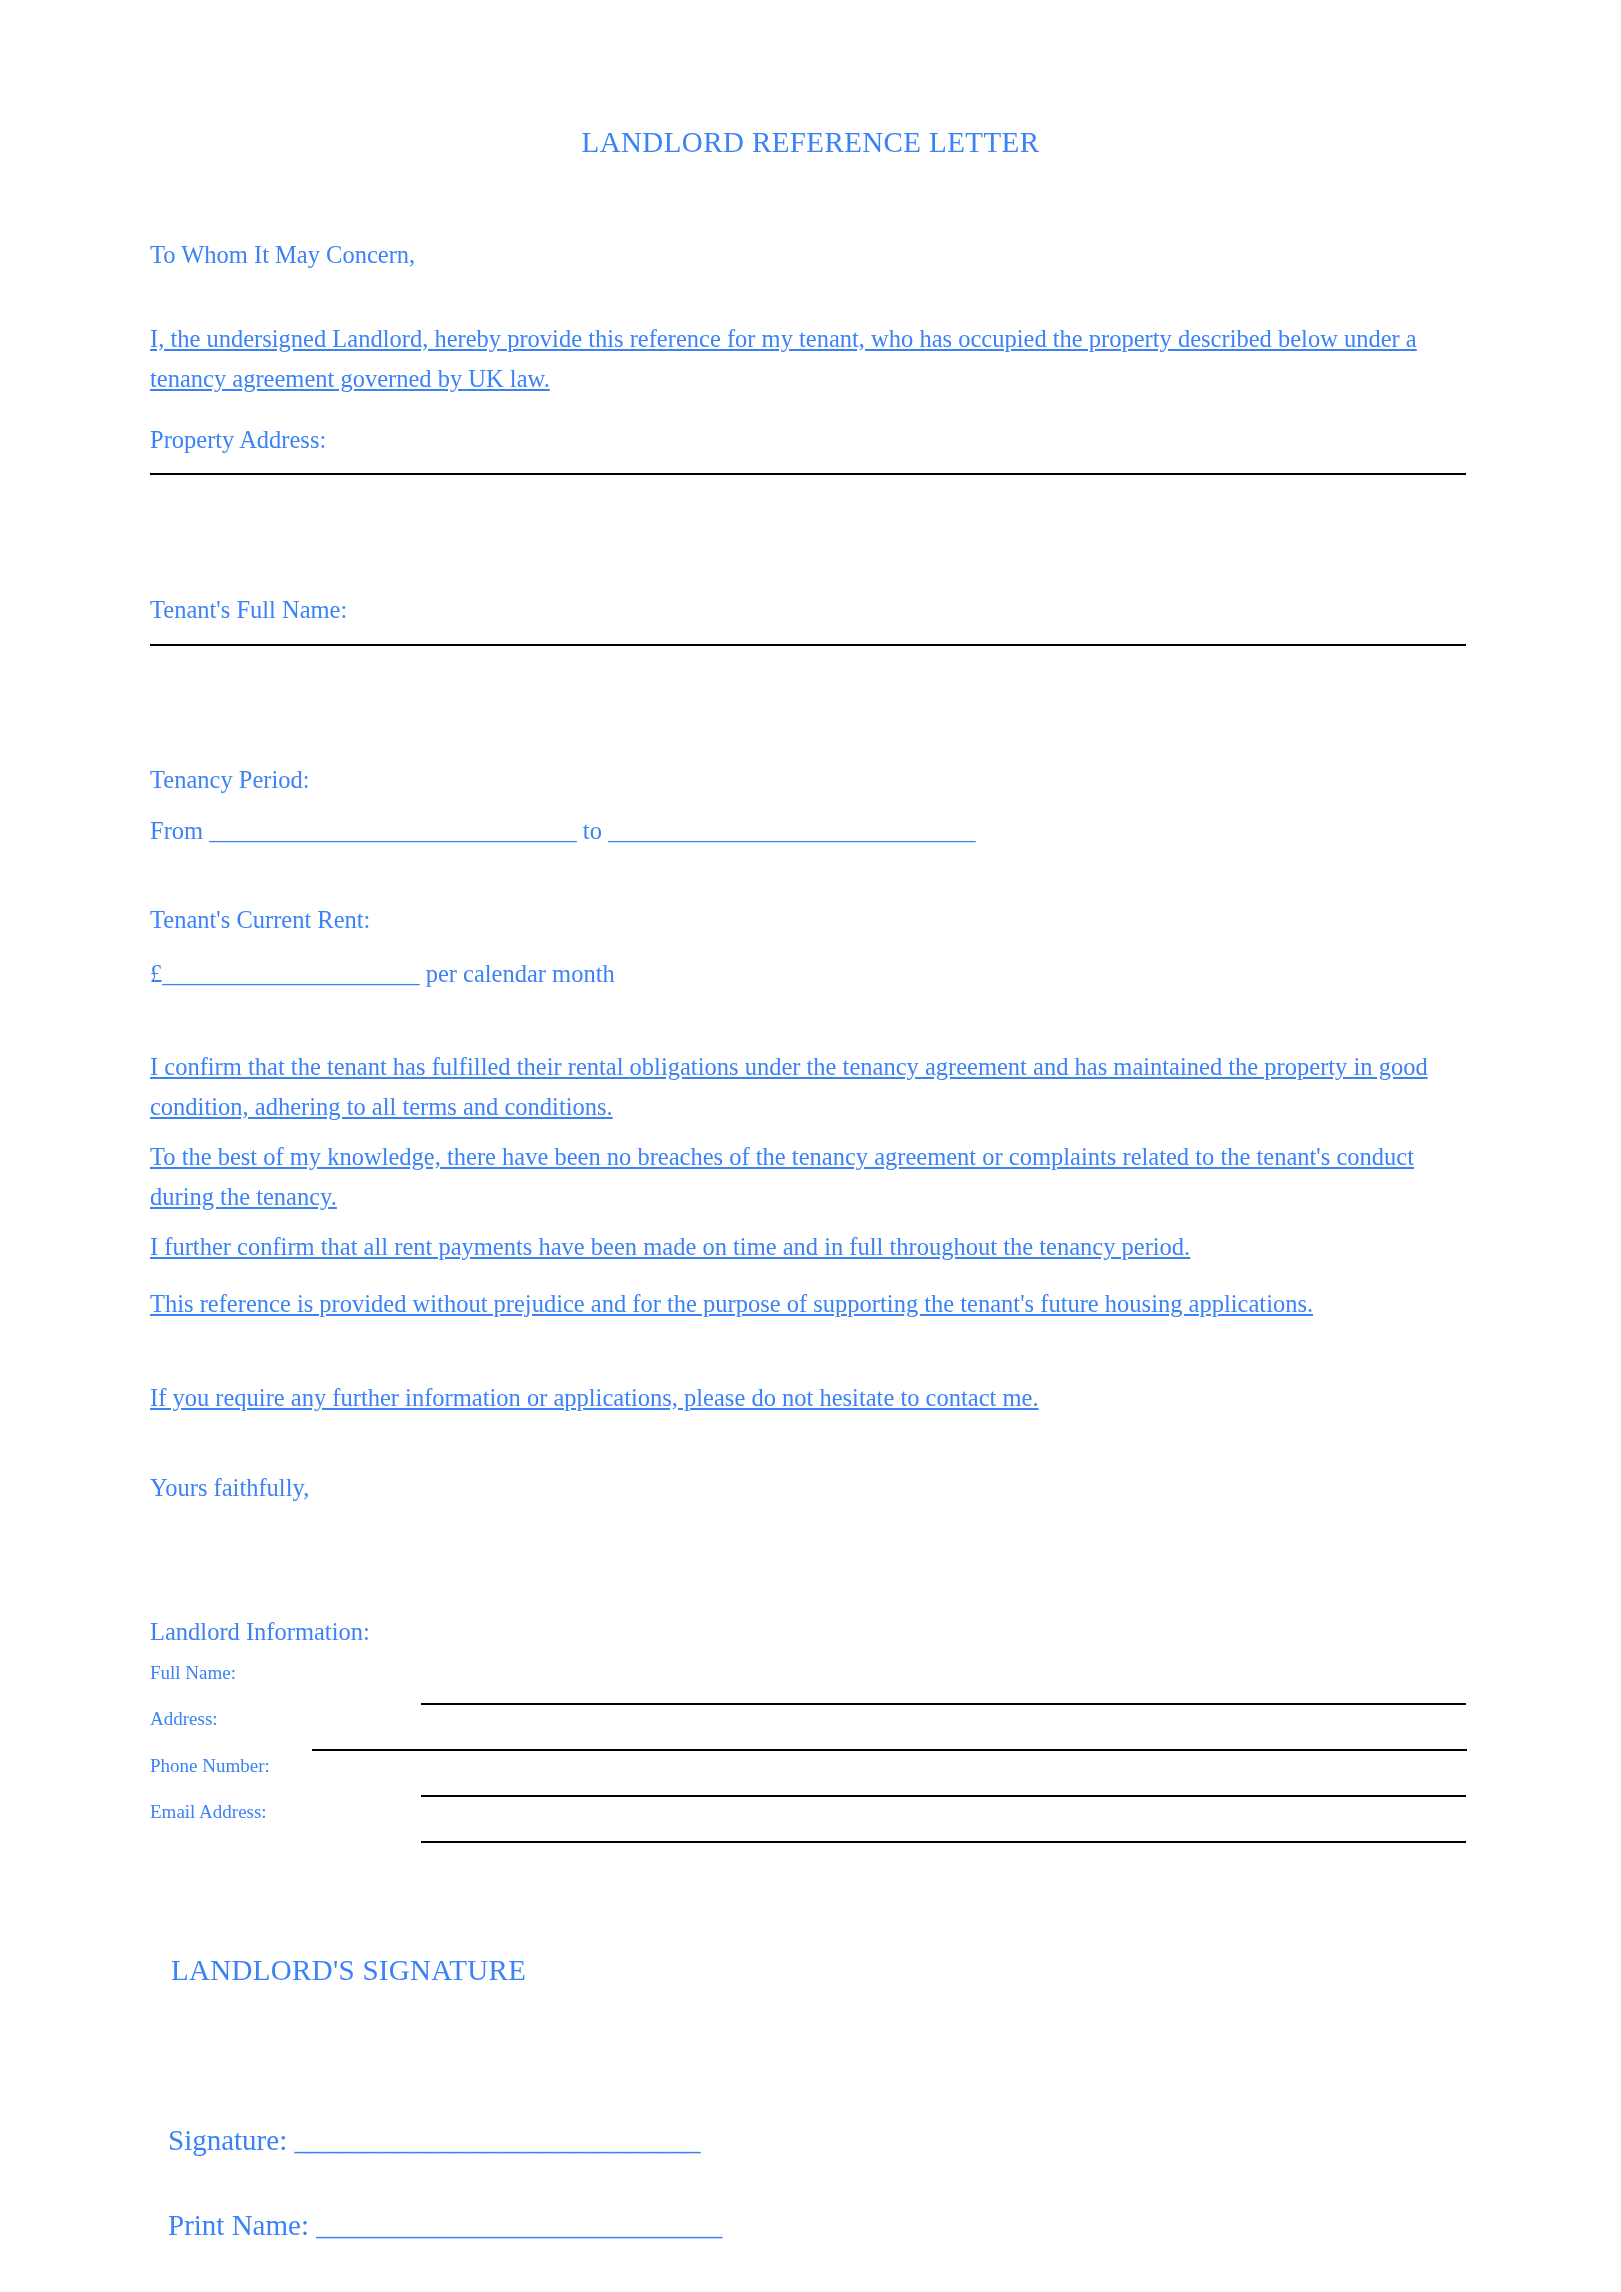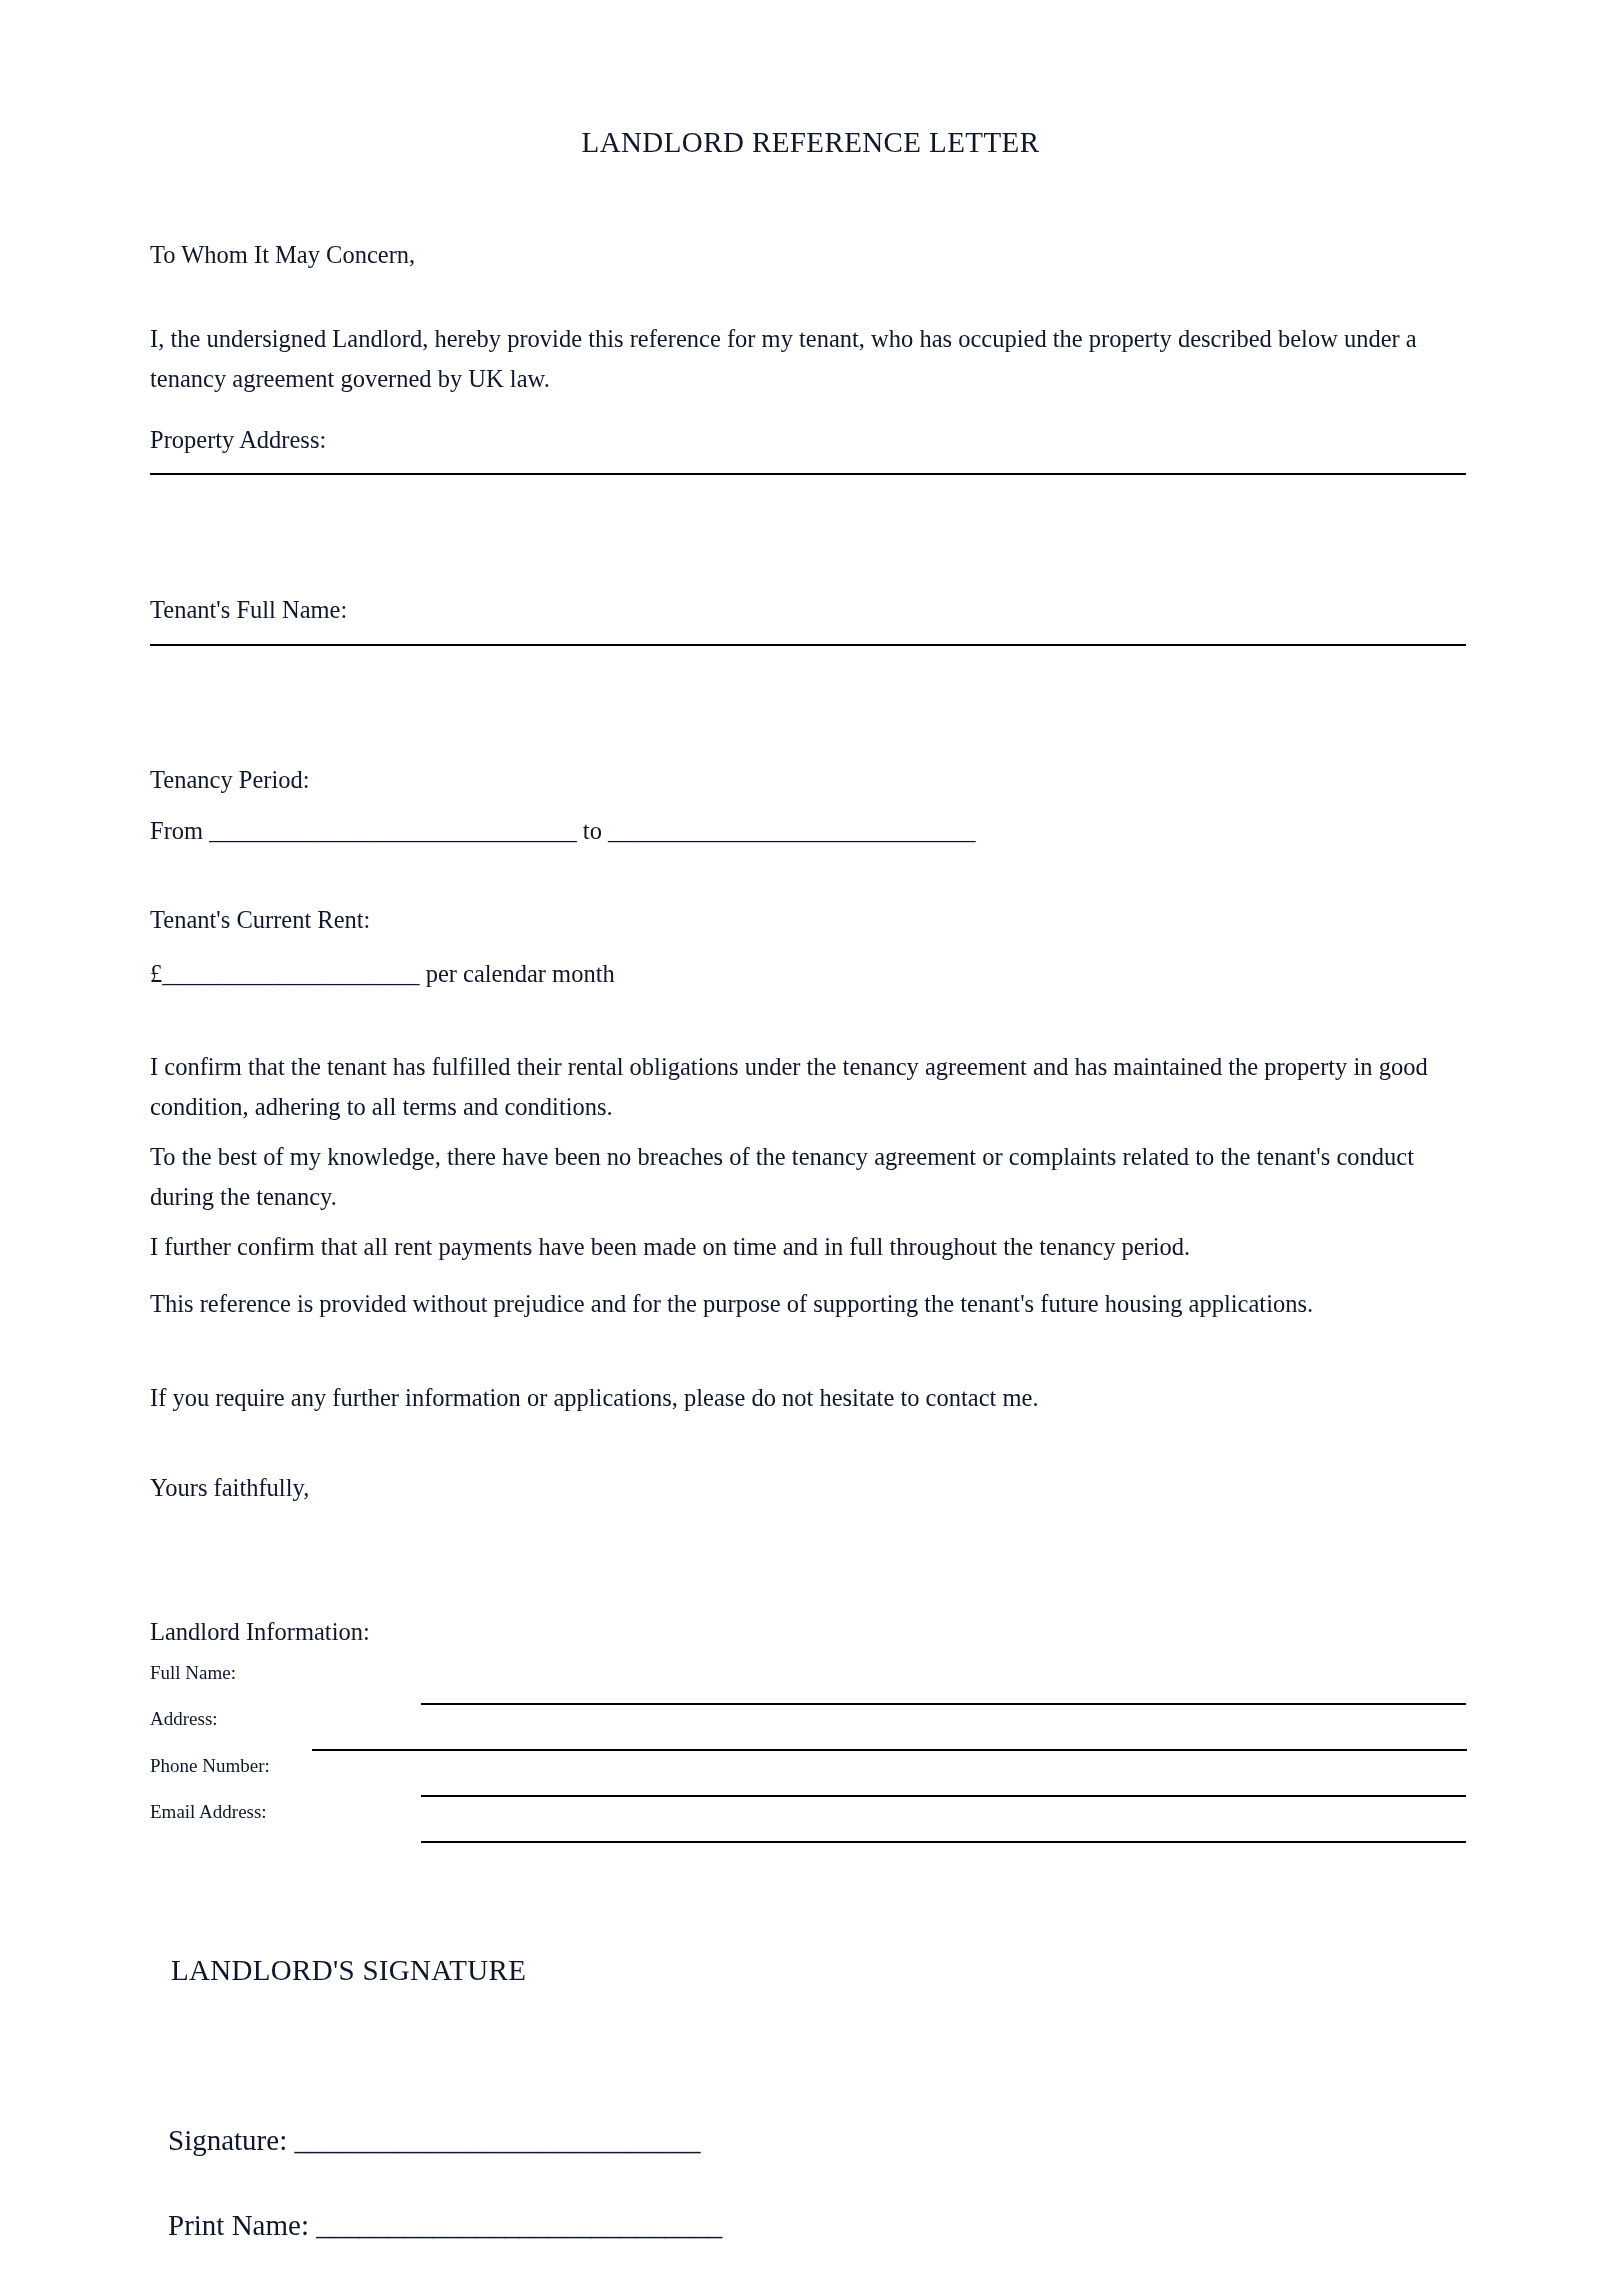--- a/index.html
+++ b/index.html
@@ -7,21 +7,21 @@
     padding: 0;
     background: #ffffff;
   }
   .page {
     position: relative;
     width: 1621px;
     height: 2293px;
     background: #ffffff;
     margin: 0 auto;
     font-family: "Liberation Serif", "DejaVu Serif", serif;
-    color: #0f172a;
+    color: #3b82f6;
     overflow: hidden;
   }
 
   
   .doc-title {
     position: absolute;
     top: 125px;
     left: 0;
     width: 1621px;
     text-align: center;
@@ -38,20 +38,21 @@
     line-height: 40px;
     white-space: pre-wrap;
   }
   .para {
     position: absolute;
     left: 150px;
     width: 1318px;
     font-size: 24.5px;
     line-height: 40px;
     text-align: left;
+    text-decoration: underline;
   }
 
   
   .rule {
     position: absolute;
     height: 0;
     border-top: 2.9px solid #000000;
   }
 
   

